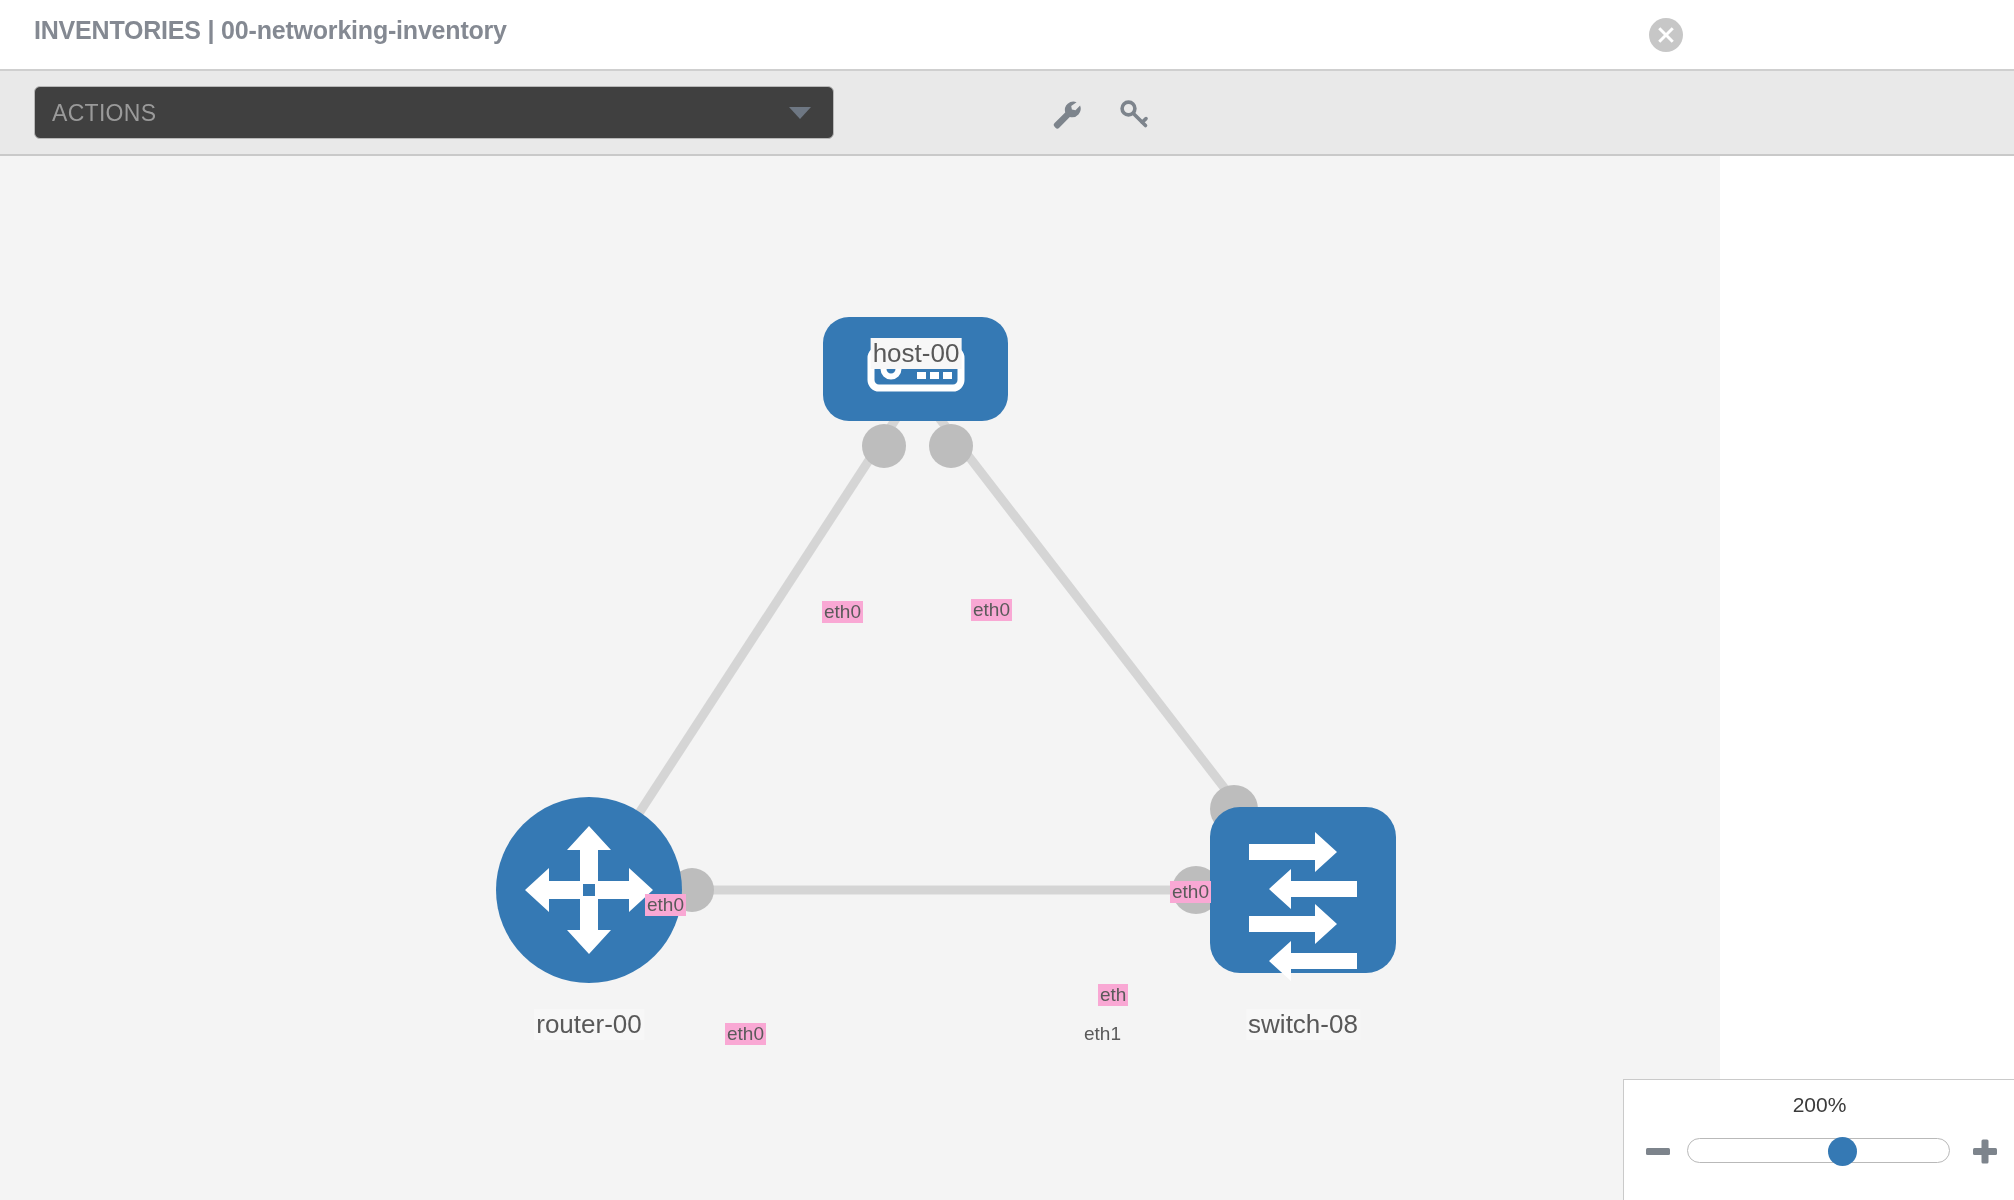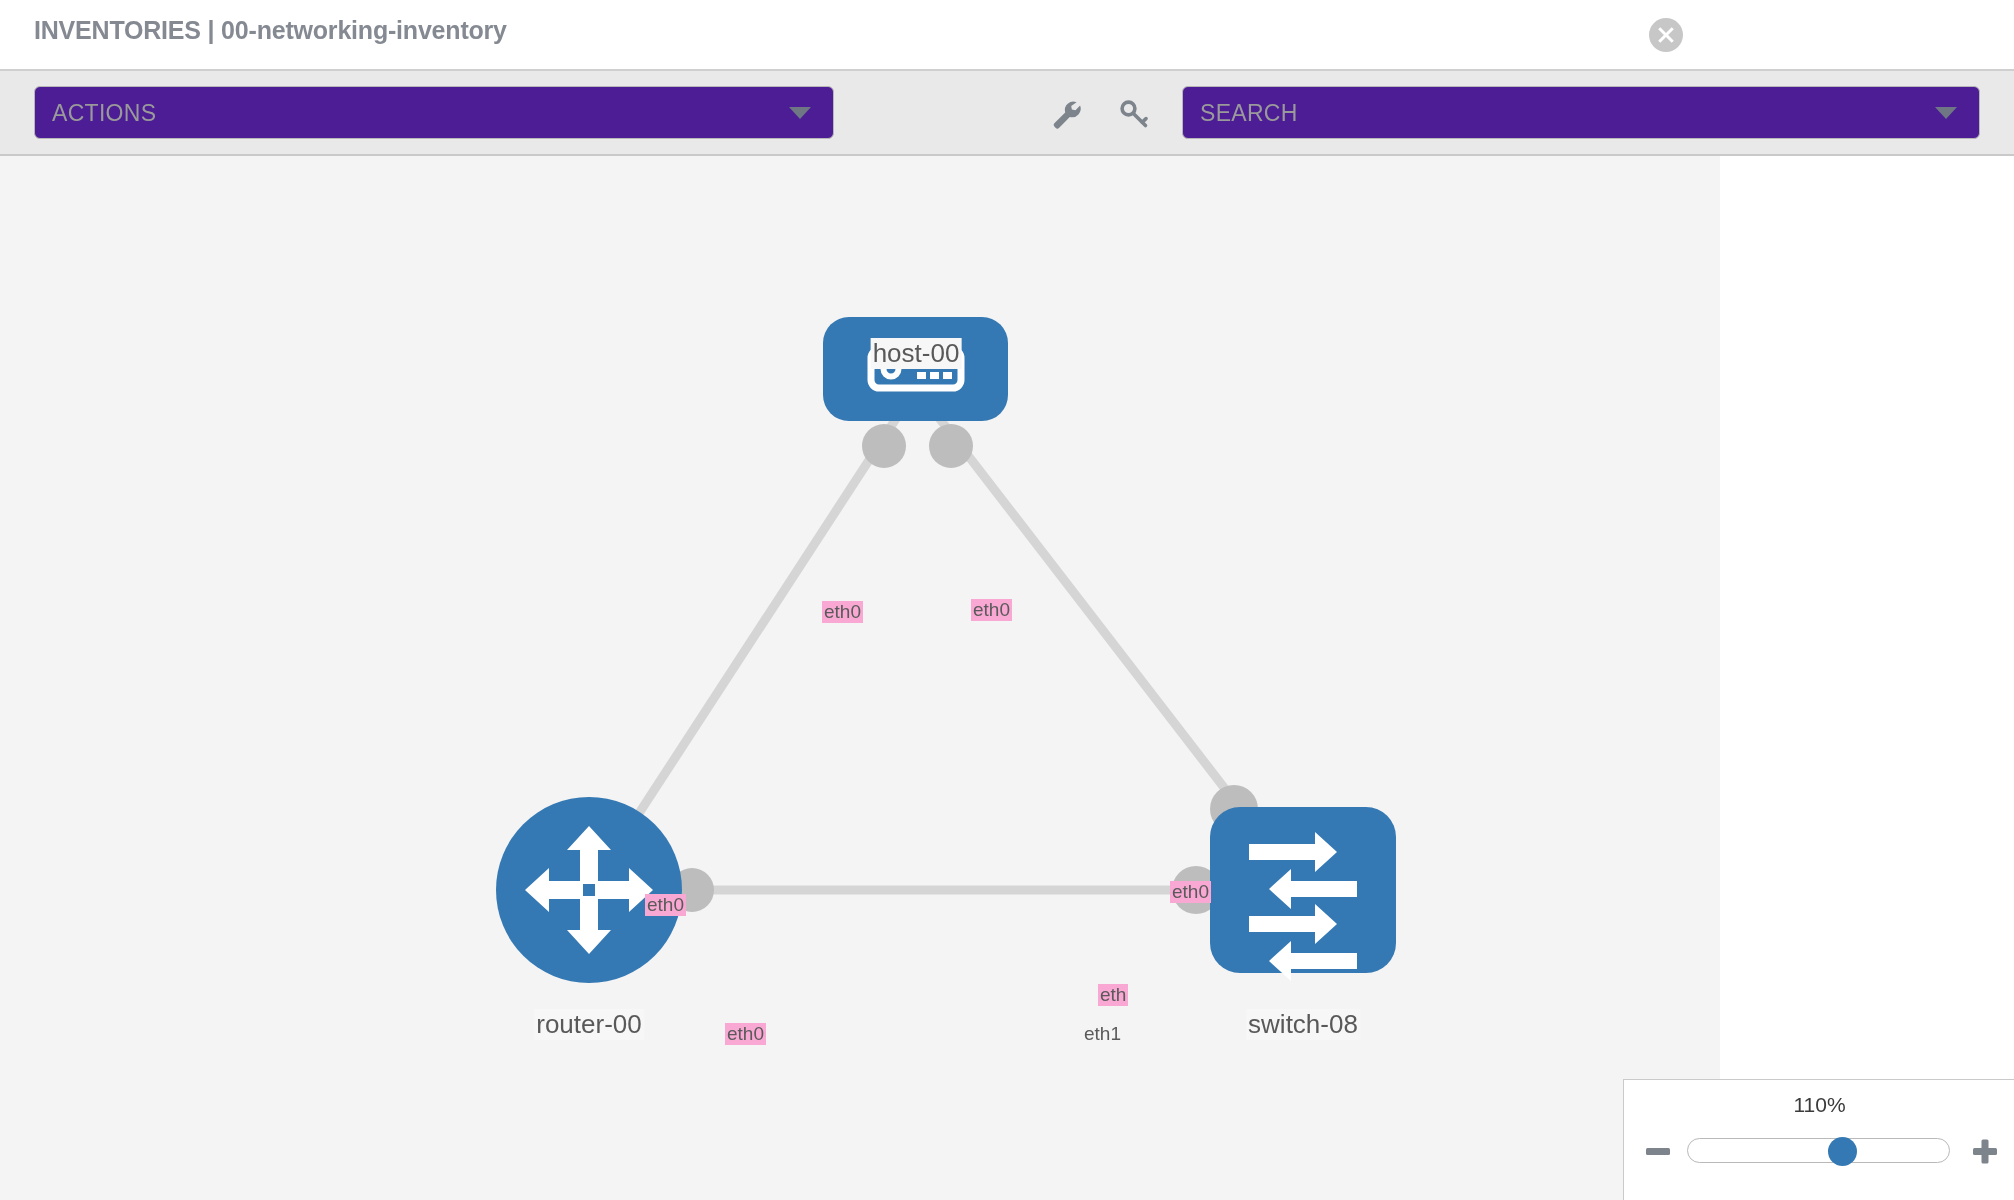--- a/index.html
+++ b/index.html
@@ -52,21 +52,21 @@
     left: 0; top: 69px;
     width: 2014px;
     height: 87px;
     background: #e9e9e9;
     border-top: 2px solid #cfcfcf;
     border-bottom: 2px solid #c9c9c9;
     box-sizing: border-box;
   }
   .select-box {
     position: absolute;
-    background: #4c1d95;
+    background: #404040;
     border: 1px solid #b8b8b8;
     border-radius: 6px;
     box-sizing: border-box;
     cursor: pointer;
     padding-left: 44px;
   }
   .select-box .sel-label {
     position: absolute;
     left: 17px;
     top: 50%;
@@ -230,24 +230,20 @@
   <div class="tool-icon" id="key-icon">
     <svg width="36" height="36" viewBox="0 0 36 36">
       <g fill="none" stroke="#7d848c" stroke-width="3.6" stroke-linecap="round">
         <circle cx="12.5" cy="12.5" r="6.4" fill="none"></circle>
         <line x1="17.4" y1="17.4" x2="29.5" y2="29.5"></line>
         <line x1="26.2" y1="26.2" x2="30.0" y2="22.6"></line>
       </g>
     </svg>
   </div>
 
-  <div class="select-box" id="search-select">
-    <span class="sel-label">SEARCH</span>
-    <span class="caret"></span>
-  </div>
 </div>
 
 <div class="canvas">
 
   <svg class="topo-svg" width="2014" height="1044">
 
     <g>
       <line x1="916" y1="232" x2="589" y2="734" stroke="#d5d5d5" stroke-width="9"></line>
       <line x1="916" y1="232" x2="1303" y2="734" stroke="#d5d5d5" stroke-width="9"></line>
       <line x1="589" y1="734" x2="1303" y2="734" stroke="#d5d5d5" stroke-width="9"></line>
@@ -312,21 +308,21 @@
   <div class="iface-label" style="left:971px; top:443px;">eth0</div>
   <div class="iface-label" style="left:645px; top:738px;">eth0</div>
   <div class="iface-label" style="left:1170px; top:725px;">eth0</div>
   <div class="iface-label" style="left:725px; top:867px;">eth0</div>
   <div class="iface-label" style="left:1098px; top:828px;">eth</div>
   <div class="iface-label" style="left:1082px; top:867px; background:transparent;">eth1</div>
 
 </div>
 
 <div class="zoom-panel">
-  <div class="zoom-level">110%</div>
+  <div class="zoom-level">200%</div>
   <div class="zoom-row">
     <div class="zoom-minus">
       <svg width="32" height="32" viewBox="0 0 32 32">
         <rect x="4" y="13" width="24" height="7" rx="1.5" fill="#7d848c"></rect>
       </svg>
     </div>
     <div class="zoom-track">
       <div class="zoom-thumb"></div>
     </div>
     <div class="zoom-plus">

